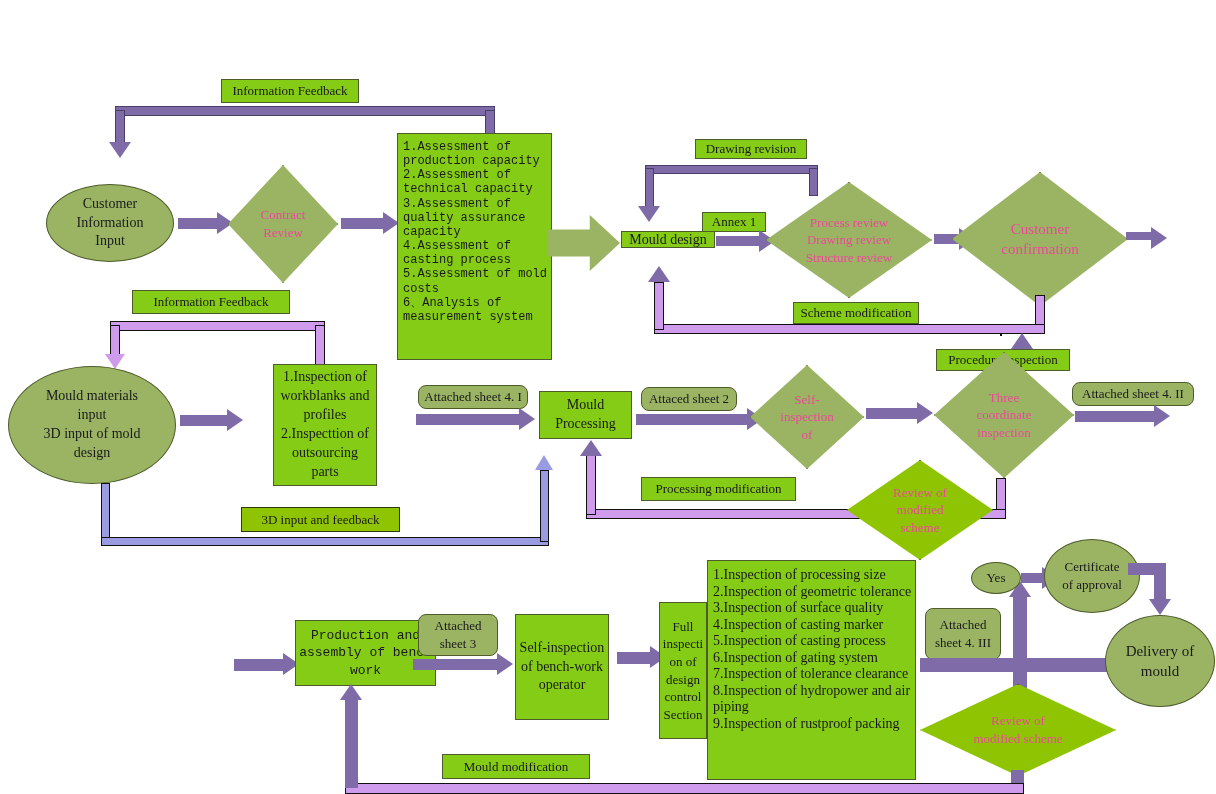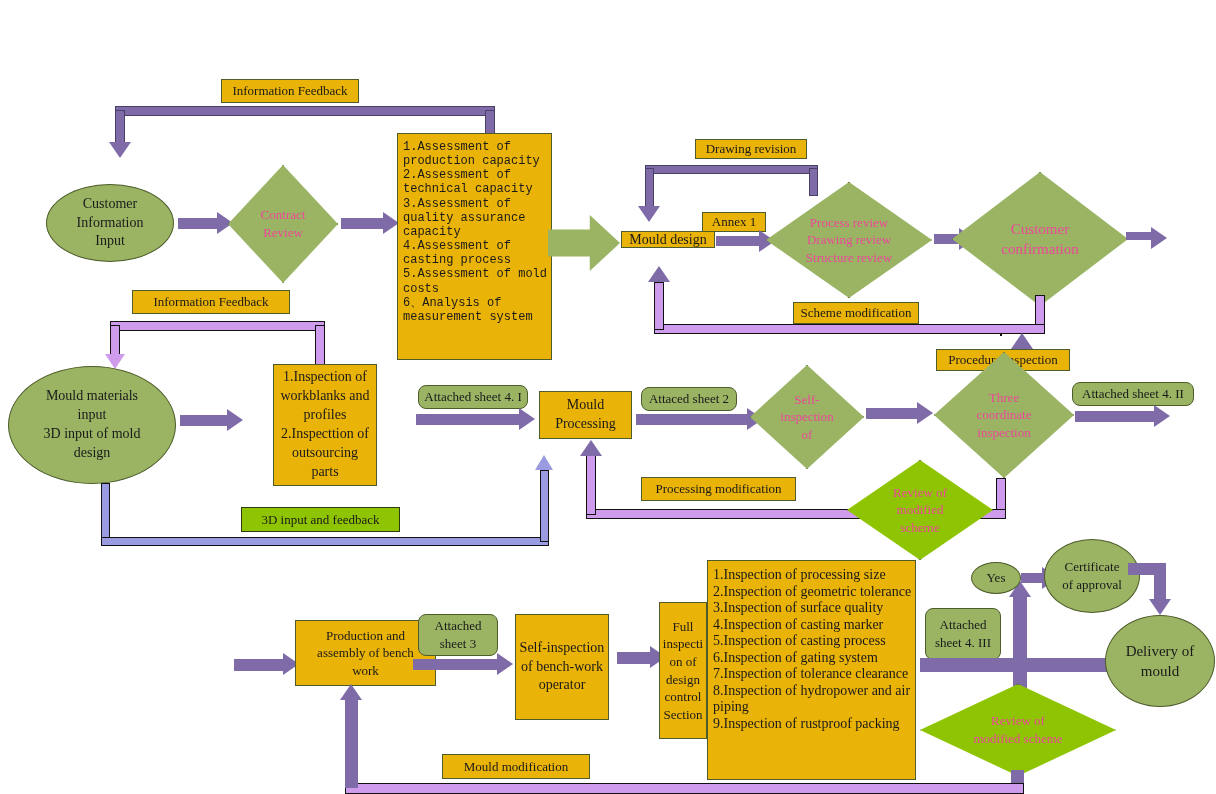--- a/index.html
+++ b/index.html
@@ -2,21 +2,21 @@
 <html><head>
 <meta charset="utf-8">
 <style>
   html,body{margin:0;padding:0;background:#ffffff;}
   body{width:1216px;height:794px;font-family:"Liberation Serif",serif;}
   #canvas{position:relative;width:1216px;height:794px;overflow:hidden;background:#fff;}
 
   
   .node{position:absolute;box-sizing:border-box;display:flex;align-items:center;
         justify-content:center;text-align:center;color:#1a1a1a;}
-  .rect{background:#eab308;border:1px solid #4d5c2a;}
+  .rect{background:#84cc16;border:1px solid #4d5c2a;}
   .rect-bright{background:#8FC403;border:1px solid #303a10;}
   .round{background:#9AB464;border:1px solid #4d5c2a;border-radius:8px;}
   .ellipse{background:#9AB464;border:1px solid #4d5c2a;border-radius:50%;}
   .ellipse-bright{background:#8FC403;border:1px solid #4d5c2a;border-radius:50%;}
 
   .diamond{position:absolute;}
   .diamond .dshape{position:absolute;inset:0;background:#9AB464;border:1px solid #4d5c2a;
         -webkit-clip-path:polygon(50% 0,100% 50%,50% 100%,0 50%);
         clip-path:polygon(50% 0,100% 50%,50% 100%,0 50%);}
   .diamond.bright .dshape{background:#8FC403;}
@@ -275,21 +275,21 @@
   </div>
   <div class="bar-bl" style="left:101px;top:483px;width:9px;height:60px;"></div>
   <div class="bar-bl" style="left:101px;top:537px;width:448px;height:9px;"></div>
   <div class="bar-bl" style="left:540px;top:470px;width:9px;height:72px;"></div>
   <div class="tri tri-up-bl" style="left:535px;top:455px;"></div>
 
 
   <div class="bar" style="left:234px;top:659px;width:50px;height:12px;"></div>
   <div class="tri tri-right-dk" style="left:283px;top:653px;"></div>
 
-  <div class="node rect serif13 lh" style="left:295px;top:620px;width:141px;height:66px;">
+  <div class="node rect serif13 lh" style="left:295px;top:620px;width:141px;height:66px;font-family:Liberation Mono, monospace;">
     <div>
       <div>Production and</div>
       <div>assembly of bench</div>
       <div>work</div>
     </div>
   </div>
 
   <div class="node round serif13 lh" style="left:418px;top:614px;width:80px;height:42px;">
     <div>
       <div>Attached</div>

